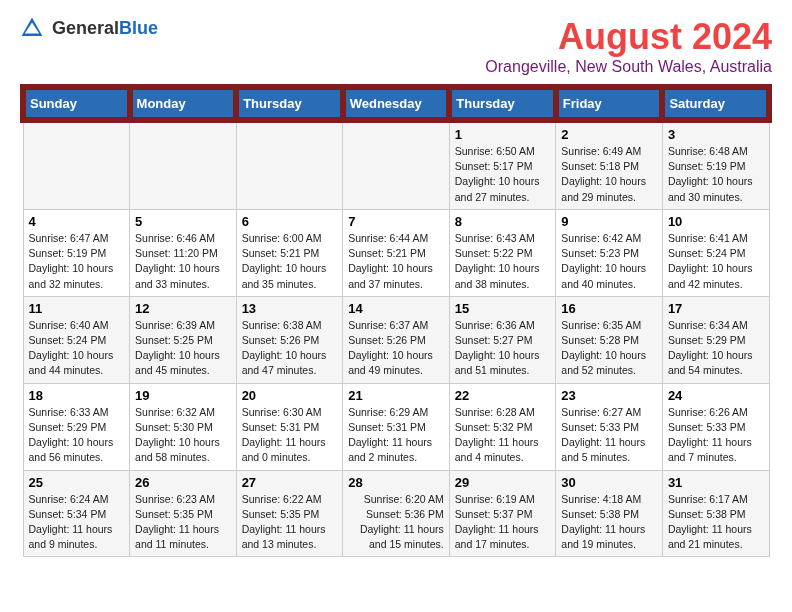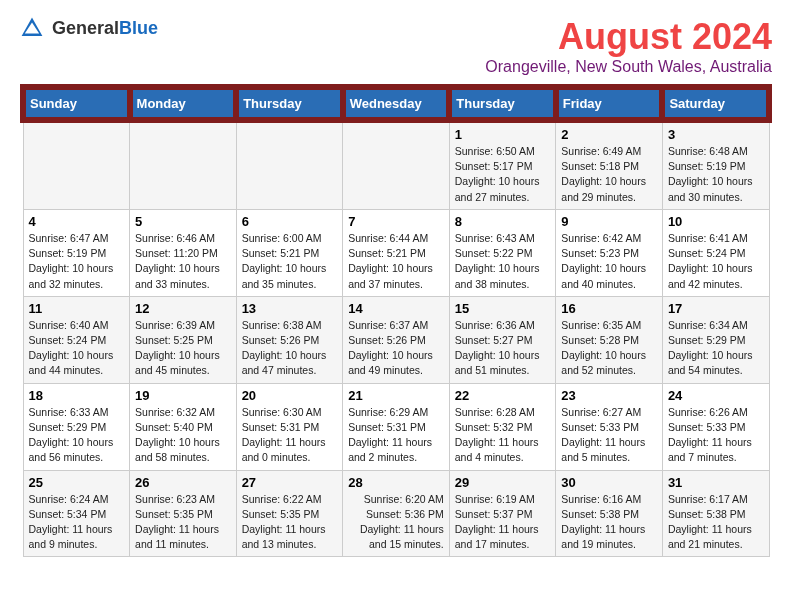--- a/index.html
+++ b/index.html
@@ -254,21 +254,21 @@
         <td>
           <span class="day-number">18</span>
           <div class="day-info" style="white-space: pre-line;">Sunrise: 6:33 AM
 Sunset: 5:29 PM
 Daylight: 10 hours
 and 56 minutes.</div>
         </td>
         <td>
           <span class="day-number">19</span>
           <div class="day-info" style="white-space: pre-line;">Sunrise: 6:32 AM
-Sunset: 5:40 PM
+Sunset: 5:30 PM
 Daylight: 10 hours
 and 58 minutes.</div>
         </td>
         <td>
           <span class="day-number">20</span>
           <div class="day-info" style="white-space: pre-line;">Sunrise: 6:30 AM
 Sunset: 5:31 PM
 Daylight: 11 hours
 and 0 minutes.</div>
         </td>
@@ -332,21 +332,21 @@
         </td>
         <td>
           <span class="day-number">29</span>
           <div class="day-info" style="white-space: pre-line;">Sunrise: 6:19 AM
 Sunset: 5:37 PM
 Daylight: 11 hours
 and 17 minutes.</div>
         </td>
         <td>
           <span class="day-number">30</span>
-          <div class="day-info" style="white-space: pre-line;">Sunrise: 6:16 AM
+          <div class="day-info" style="white-space: pre-line;">Sunrise: 4:18 AM
 Sunset: 5:38 PM
 Daylight: 11 hours
 and 19 minutes.</div>
         </td>
         <td>
           <span class="day-number">31</span>
           <div class="day-info" style="white-space: pre-line;">Sunrise: 6:17 AM
 Sunset: 5:38 PM
 Daylight: 11 hours
 and 21 minutes.</div>

